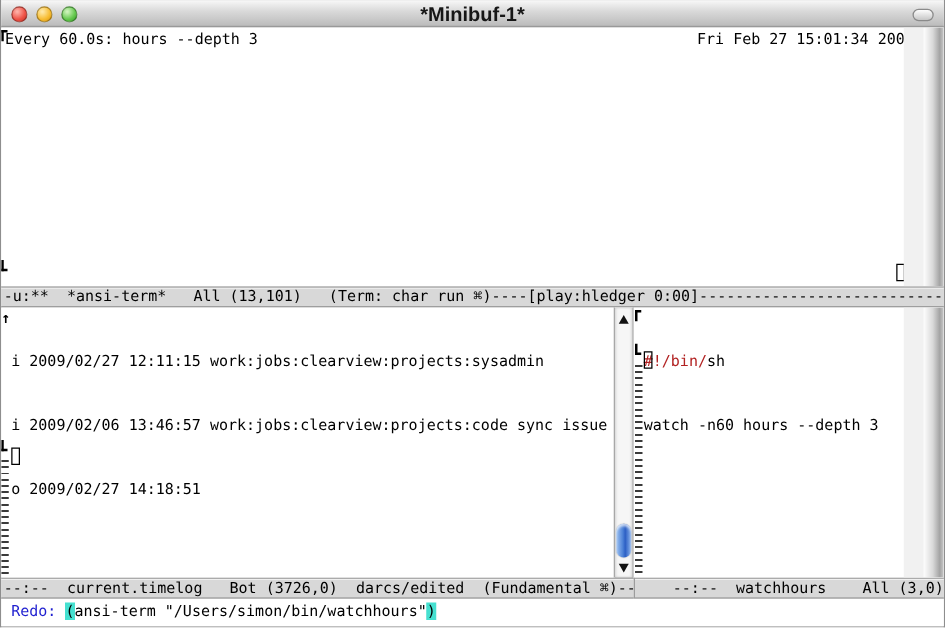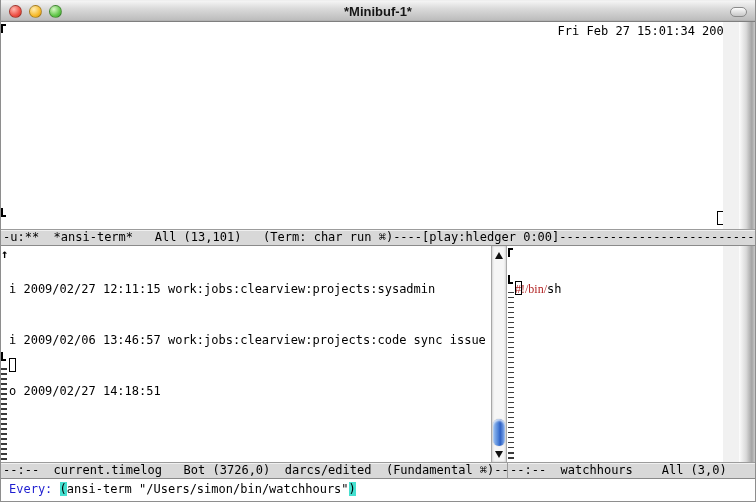--- a/index.html
+++ b/index.html
@@ -9,21 +9,21 @@
   *{box-sizing:border-box; margin:0; padding:0;}
   html,body{width:756px;height:502px;overflow:hidden;background:#fff;}
   body{font-family:"DejaVu Sans Mono","DejaVu Sans",monospace;font-size:12px;color:#000;}
   .window{position:relative;width:756px;height:502px;display:flex;flex-direction:column;
           border:1px solid #8e8e8e;border-top:none;}
   
   .titlebar{position:relative;height:22px;flex:0 0 22px;
     background:linear-gradient(#f5f5f5,#d9d9d9 40%,#bdbdbd 95%,#a9a9a9);
     border-top:1px solid #efefef;border-bottom:1px solid #7f7f7f;}
   .titlebar .title{position:absolute;left:0;right:0;top:3px;text-align:center;
-    font-family:"Liberation Sans",sans-serif;font-size:13px;font-weight:bold;color:#161616;}
+    font-family:"Liberation Sans",sans-serif;font-size:16px;font-weight:bold;color:#161616;}
   .tl{position:absolute;top:4px;width:13px;height:13px;border-radius:50%;border:1px solid rgba(0,0,0,.3);}
   .tl.red{left:8px;background:radial-gradient(circle at 35% 30%,#ffb9b0,#ee5044 60%,#bf3428);}
   .tl.yellow{left:28px;background:radial-gradient(circle at 35% 30%,#ffedb3,#f7bb2e 60%,#d3920f);}
   .tl.green{left:48px;background:radial-gradient(circle at 35% 30%,#d8f7c6,#62c74b 60%,#399c2b);}
   .pill{position:absolute;right:8px;top:6px;width:17px;height:10px;border-radius:5px;
     border:1px solid #8a8a8a;background:linear-gradient(#fdfdfd,#c6c6c6);}
   
   .pane{position:relative;background:#fff;overflow:hidden;}
   .top-pane{flex:0 0 207px;}
   .hdr-row{position:absolute;top:2px;left:3px;white-space:pre;}
@@ -46,55 +46,56 @@
     border-top:1px solid #9c9c9c;border-bottom:1px solid #8a8a8a;
     box-shadow:inset 0 1px 0 #f0f0f0;
     white-space:pre;overflow:hidden;line-height:15px;padding-left:2px;}
   
   .bottom-row{flex:0 0 216px;display:flex;}
   .left-pane{flex:0 0 490px;}
   .right-pane{flex:1 1 auto;}
   .tl-lines{position:absolute;top:1px;left:8px;line-height:17px;white-space:pre;}
   .tl-lines div{height:17px;}
   .script-lines{position:absolute;top:1px;left:8px;line-height:17px;white-space:pre;}
-  .shebang-prefix{color:var(--shebang-red);font-family:Liberation Serif, serif;}
+  .shebang-prefix{color:var(--shebang-red);}
   
   .vscroll{flex:0 0 16px;position:relative;background:#f6f6f6;
     border-left:1px solid #a8a8a8;border-right:1px solid #a8a8a8;
     box-shadow:inset 1px 0 2px rgba(0,0,0,.12), inset -1px 0 2px rgba(0,0,0,.12);}
   .arrow{position:absolute;left:0;width:14px;height:10px;}
   .arrow::before{content:"";position:absolute;left:3px;border-left:4px solid transparent;border-right:4px solid transparent;}
   .arrow.up{top:4px;}  .arrow.up::before{top:2px;border-bottom:7px solid #111;}
   .arrow.down{bottom:2px;} .arrow.down::before{top:1px;border-top:7px solid #111;}
   .thumb{position:absolute;left:1px;width:12px;height:27px;bottom:16px;border-radius:6px;
     background:linear-gradient(to right,#9cc2f2,#4a7fd6 45%,#2c5fc4 60%,#8ab2ec);
     box-shadow:inset 0 2px 2px rgba(255,255,255,.7), 0 0 1px rgba(0,0,0,.4);}
   
   .modelines-row{flex:0 0 17px;display:flex;}
   .modelines-row .modeline{height:17px;}
   .ml-left{flex:0 0 506px;}
-  .ml-right{flex:1 1 auto;border-left:1px solid #9c9c9c;}
+  .ml-right{flex:1 1 auto;border-left:1px solid #9c9c9c;text-align:right;}
   .minibuffer{flex:1 1 auto;background:#fff;position:relative;white-space:pre;padding:3px 0 0 8px;}
   .mb-prompt{color:var(--prompt-blue);}
   .paren-hl{background:var(--paren-bg);}
 </style>
 </head>
 <body>
 
 <div class="window">
 
   <div class="titlebar">
     <span class="tl red"></span>
     <span class="tl yellow"></span>
     <span class="tl green"></span>
     <span class="title">*Minibuf-1*</span>
     <span class="pill"></span>
   </div>
 
   <div class="pane top-pane">
+    <div class="hdr-row">Every 60.0s: hours --depth 3</div>
     <div class="hdr-date">Fri Feb 27 15:01:34 2009</div>
     <span class="angle-tl" style="left:0;top:2px;"></span>
     <span class="angle-bl" style="left:0;top:186px;"></span>
     <span class="hcursor" style="left:716px;top:189px;"></span>
     <div class="flat-strip"></div>
     <div class="aqua-track"></div>
   </div>
 
   <div class="modeline">-u:**  *ansi-term*   All (13,101)   (Term: char run ⌘)----[play:hledger 0:00]--------------------------------------------</div>
 
@@ -117,30 +118,31 @@
 
     <div class="vscroll">
       <span class="arrow up"></span>
       <span class="arrow down"></span>
       <span class="thumb"></span>
     </div>
 
     <div class="pane right-pane">
       <div class="script-lines">
         <div><span class="shebang-prefix">#!/bin/</span><span>sh</span></div>
+        <div>watch -n60 hours --depth 3</div>
       </div>
       <span class="angle-tl" style="left:1px;top:2px;"></span>
       <span class="angle-bl" style="left:1px;top:29px;"></span>
       <span class="empty-dashes" style="left:1px;top:46px;bottom:1px;"></span>
       <span class="hcursor" style="left:8px;top:35px;"></span>
       <div class="flat-strip"></div>
       <div class="aqua-track"></div>
     </div>
   </div>
 
   <div class="modelines-row">
     <div class="modeline ml-left">--:--  current.timelog   Bot (3726,0)  darcs/edited  (Fundamental ⌘)----[</div>
     <div class="modeline ml-right">--:--  watchhours    All (3,0)</div>
   </div>
 
-  <div class="minibuffer"><span class="mb-prompt">Every: </span><span class="paren-hl">(</span><span>ansi-term "/Users/simon/bin/watchhours"</span><span class="paren-hl">)</span></div>
+  <div class="minibuffer"><span class="mb-prompt">Redo: </span><span class="paren-hl">(</span><span>ansi-term "/Users/simon/bin/watchhours"</span><span class="paren-hl">)</span></div>
 
 </div>
 
 </body></html>

